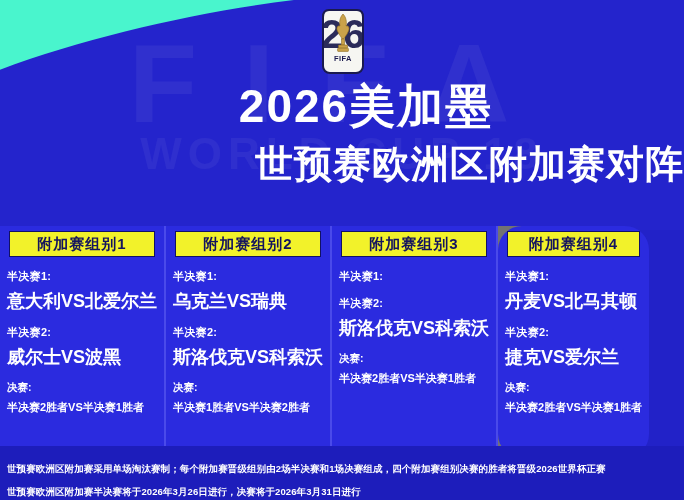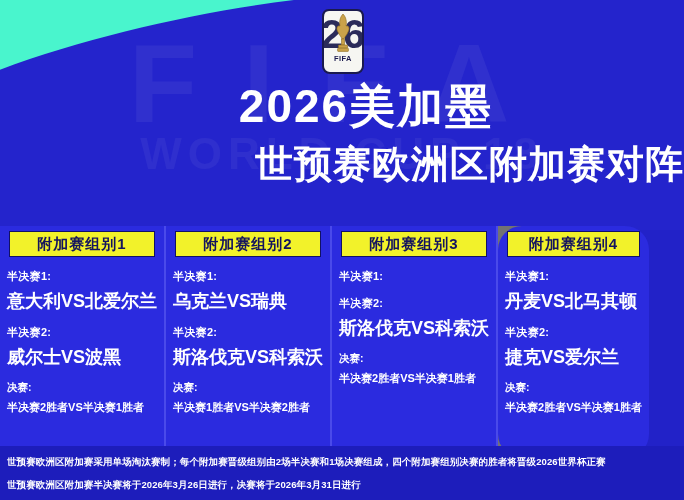--- a/index.html
+++ b/index.html
@@ -118,21 +118,21 @@
     margin-top:5px;
     color:#ffffff;
     font-size:11px; font-weight:bold; letter-spacing:0px;
     white-space:nowrap;
   }
 
   
   #footer{
     position:absolute; left:0; top:446px; width:684px; height:54px;
     background:#1d1dbb;
-    padding:10px 7px 0 7px;
+    padding:17px 7px 0 7px;
   }
   .foot-line{
     color:#ffffff;
     font-size:9.5px; font-weight:bold; line-height:1.35;
     letter-spacing:.1px; white-space:nowrap;
   }
   .foot-line + .foot-line{ margin-top:10px; }
 </style>
 </head>
 <body>

